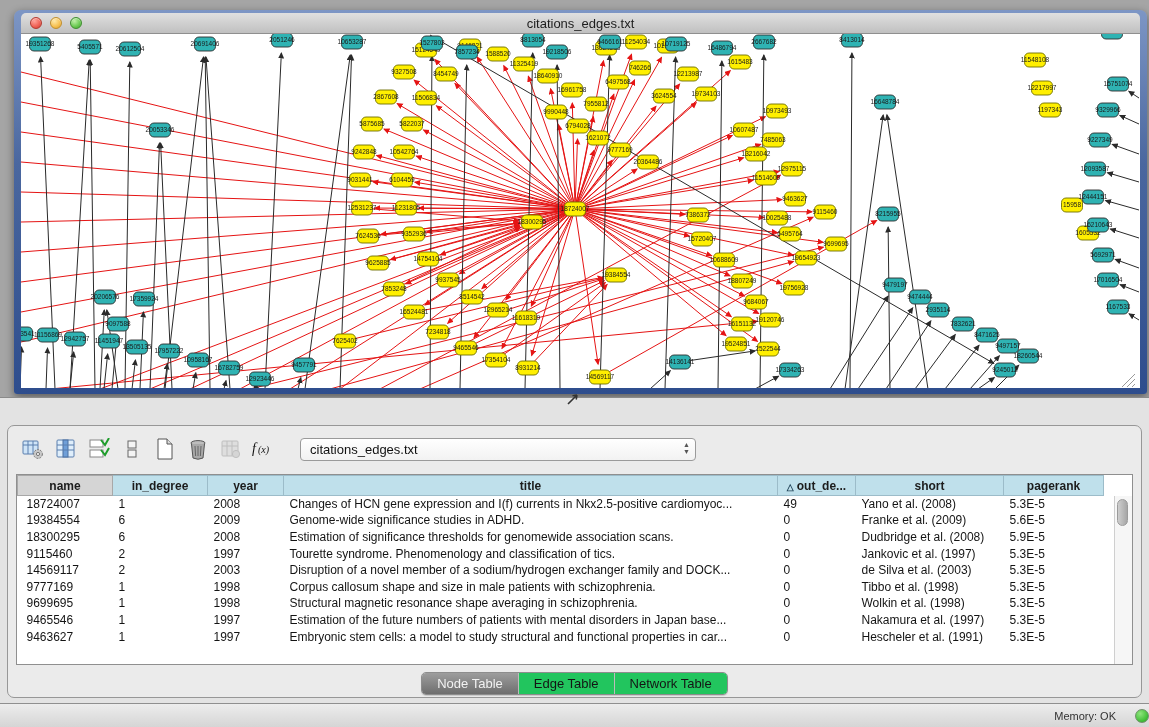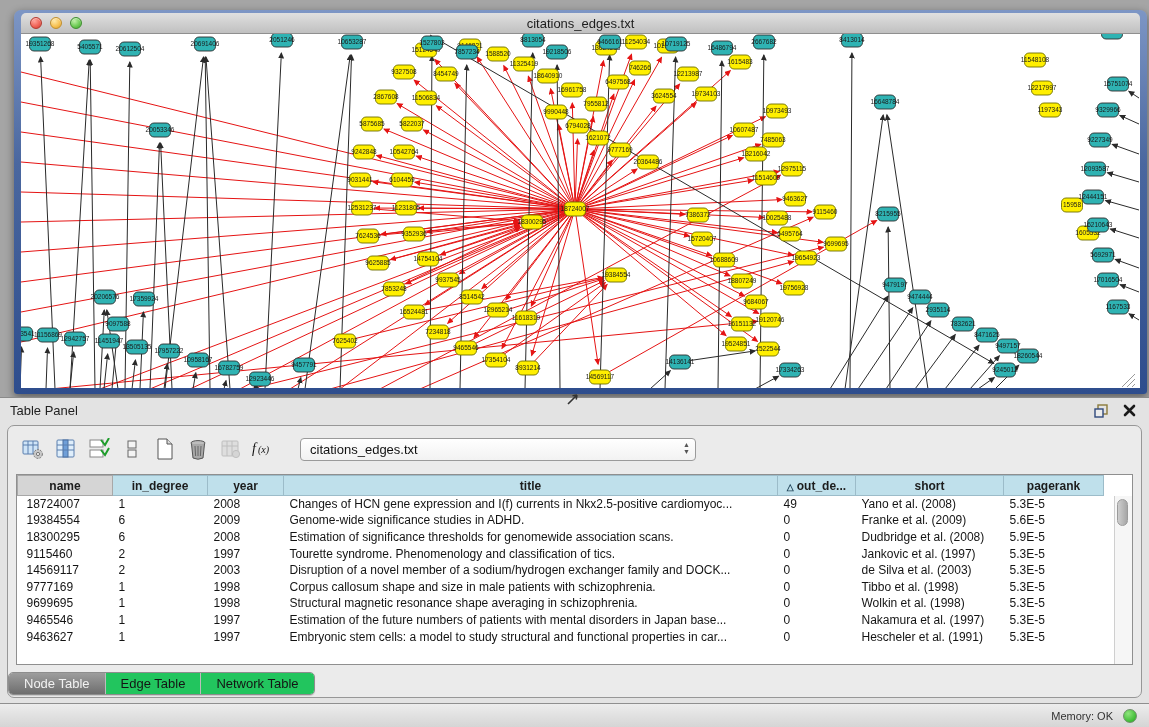--- a/index.html
+++ b/index.html
@@ -38,29 +38,29 @@
   table{border-collapse:collapse;table-layout:fixed;width:1086px;}
   th{background:#bfe0eb;border:1px solid #9cbcc9;height:20px;font-weight:bold;font-size:12px;color:#1c1c1c;
      overflow:hidden;white-space:nowrap;box-sizing:border-box;}
   th.namecol{background:#d5d5d5;border-color:#a8a8a8;}
   th .sortglyph{font-size:9px;margin-right:3px;color:#23455a;}
   td{height:16.6px;font-size:12px;color:#141414;padding:0 6px;overflow:hidden;white-space:nowrap;box-sizing:border-box;}
   td.first{padding-left:9px;}
   .vscroll{position:absolute;right:0;top:21px;bottom:0;width:17px;background:#f6f6f6;border-left:1px solid #cfcfcf;}
   .vthumb{position:absolute;top:3px;left:2px;width:11px;height:27px;border-radius:6px;
           background:linear-gradient(90deg,#cecece,#a6a6a6);border:1px solid #9b9b9b;box-sizing:border-box;}
-  .tabsrow{display:flex;justify-content:flex-start;margin-top:7px;}
+  .tabsrow{display:flex;justify-content:center;margin-top:7px;}
   .seg{display:flex;border:1px solid #8d8d8d;border-radius:5px;overflow:hidden;background:#fdfdfd;box-shadow:0 1px 1px rgba(0,0,0,.15);}
   .seg .tab{font-size:13px;padding:2px 15px;border:none;background:#22c55e;color:#141414;border-left:1px solid #bcbcbc;line-height:17px;}
   .seg .tab:first-child{border-left:none;}
   .seg .tab.active{background:linear-gradient(#9d9d9d,#6e6e6e);color:#f2f2f2;}
   
   .status{height:24px;box-sizing:border-box;background:linear-gradient(#ededed,#d5d5d5);
           border-top:1px solid #8f8f8f;display:flex;align-items:center;justify-content:flex-end;
-          padding:0 12px;font-size:11px;color:#333;gap:10px;}
+          padding:0 0;font-size:11px;color:#333;gap:19px;}
   .dot{width:14px;height:14px;border-radius:50%;border:1px solid #6f8f6a;box-sizing:border-box;
        background:radial-gradient(circle at 35% 30%,#8fe57d,#3ebc35 70%,#2f9a29);}
 </style>
 </head>
 <body>
 
 <div class="desktop">
   <div class="win">
     <div class="win-title">
       <div class="lights">
@@ -514,35 +514,20 @@
         </g>
       </svg>
     </div>
   </div>
   <svg class="cursor" width="15" height="15">
     <path d="M2,13 L11,4 M11,4 L6.5,4.8 M11,4 L10.2,8.5" stroke="#333" stroke-width="1.6" fill="none"></path>
   </svg>
 </div>
 
 <div class="tp">
-  <div class="tp-head">
-    <span>Table Panel</span>
-    <span class="spacer"></span>
-    <span class="tp-headbtn">
-      <svg width="14" height="14">
-          <rect x="4" y="1" width="9" height="9" fill="none" stroke="#8a7a3a" stroke-width="1.4"></rect>
-          <rect x="1" y="5" width="8" height="8" fill="#ececec" stroke="#30497c" stroke-width="1.4"></rect>
-        </svg>
-    </span>
-    <span class="tp-headbtn">
-      <svg width="13" height="13">
-          <path d="M2,2 L11,11 M11,2 L2,11" stroke="#1a1a1a" stroke-width="2.6" stroke-linecap="round"></path>
-        </svg>
-    </span>
-  </div>
 
   <div class="tp-box">
     <div class="toolbar">
       <span class="tbtn">
         <svg width="22" height="22">
             <rect x="1" y="3" width="15" height="13" rx="1" fill="#cfe4f7" stroke="#5b7fae"></rect>
             <line x1="1" y1="7" x2="16" y2="7" stroke="#5b7fae"></line>
             <line x1="6" y1="3" x2="6" y2="16" stroke="#5b7fae"></line>
             <line x1="11" y1="3" x2="11" y2="16" stroke="#5b7fae"></line>
             <circle cx="16" cy="16" r="4.4" fill="#c9c9c9" stroke="#777" stroke-dasharray="2 1.2"></circle>

